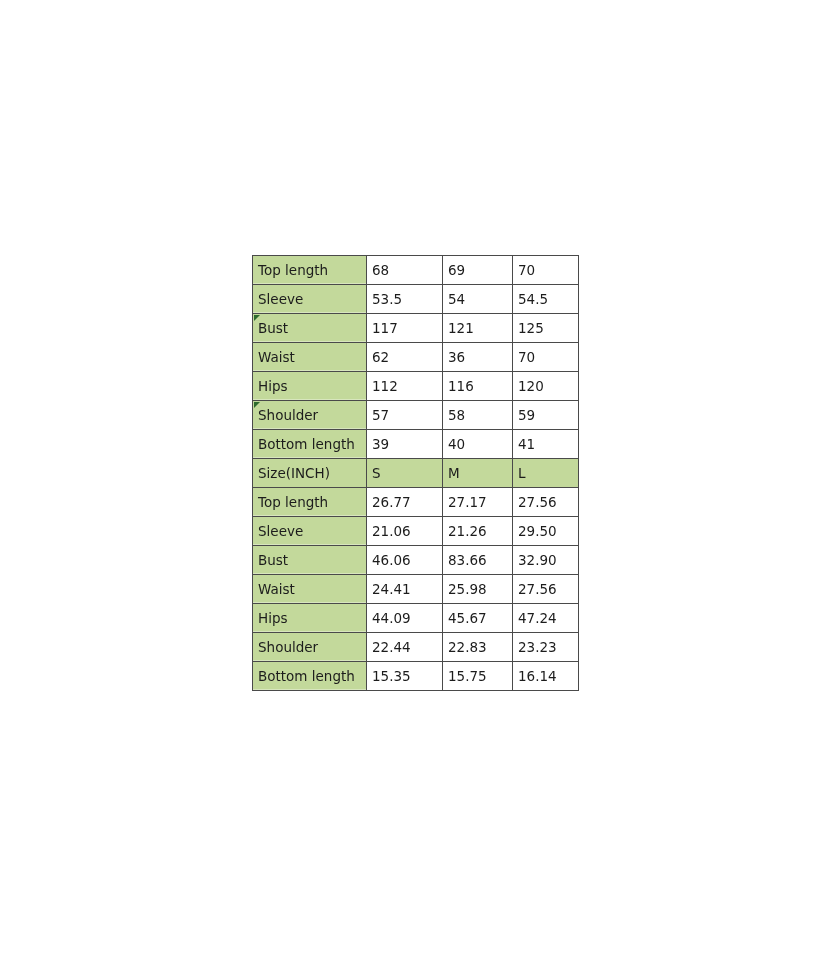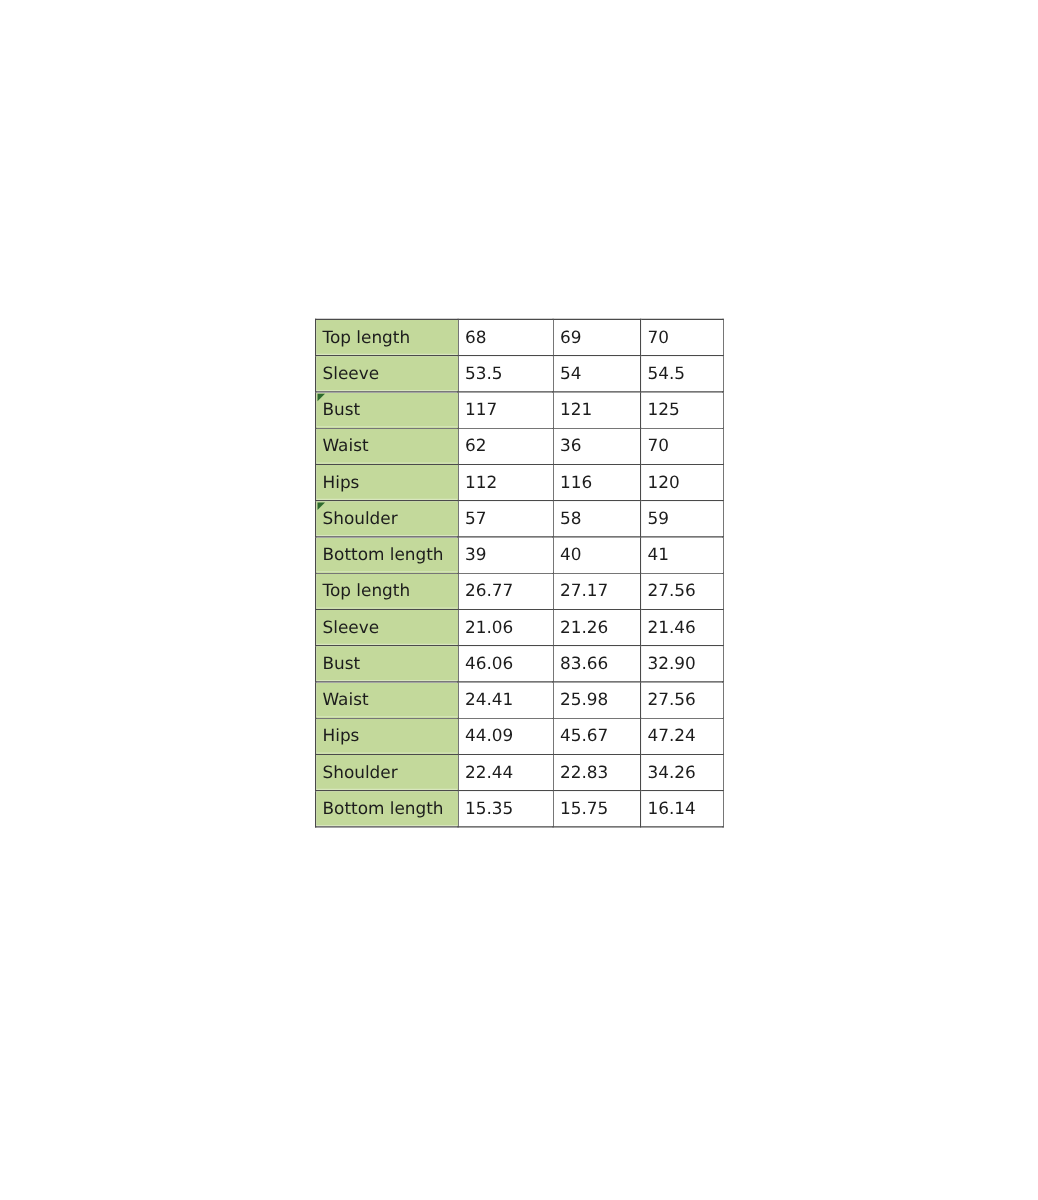--- a/index.html
+++ b/index.html
@@ -119,31 +119,37 @@
         <td>57</td>
         <td>58</td>
         <td>59</td>
       </tr>
       <tr>
         <td class="label-cell">Bottom length</td>
         <td>39</td>
         <td>40</td>
         <td>41</td>
       </tr>
+      <tr class="header-row">
+        <td>Size(INCH)</td>
+        <td>S</td>
+        <td>M</td>
+        <td>L</td>
+      </tr>
       <tr>
         <td class="label-cell">Top length</td>
         <td>26.77</td>
         <td>27.17</td>
         <td>27.56</td>
       </tr>
       <tr>
         <td class="label-cell">Sleeve</td>
         <td>21.06</td>
         <td>21.26</td>
-        <td>21.46</td>
+        <td>29.50</td>
       </tr>
       <tr>
         <td class="label-cell">Bust</td>
         <td>46.06</td>
         <td>83.66</td>
         <td>32.90</td>
       </tr>
       <tr>
         <td class="label-cell">Waist</td>
         <td>24.41</td>
@@ -153,21 +159,21 @@
       <tr>
         <td class="label-cell">Hips</td>
         <td>44.09</td>
         <td>45.67</td>
         <td>47.24</td>
       </tr>
       <tr>
         <td class="label-cell">Shoulder</td>
         <td>22.44</td>
         <td>22.83</td>
-        <td>34.26</td>
+        <td>23.23</td>
       </tr>
       <tr>
         <td class="label-cell">Bottom length</td>
         <td>15.35</td>
         <td>15.75</td>
         <td>16.14</td>
       </tr>
     </tbody>
 </table>
 

